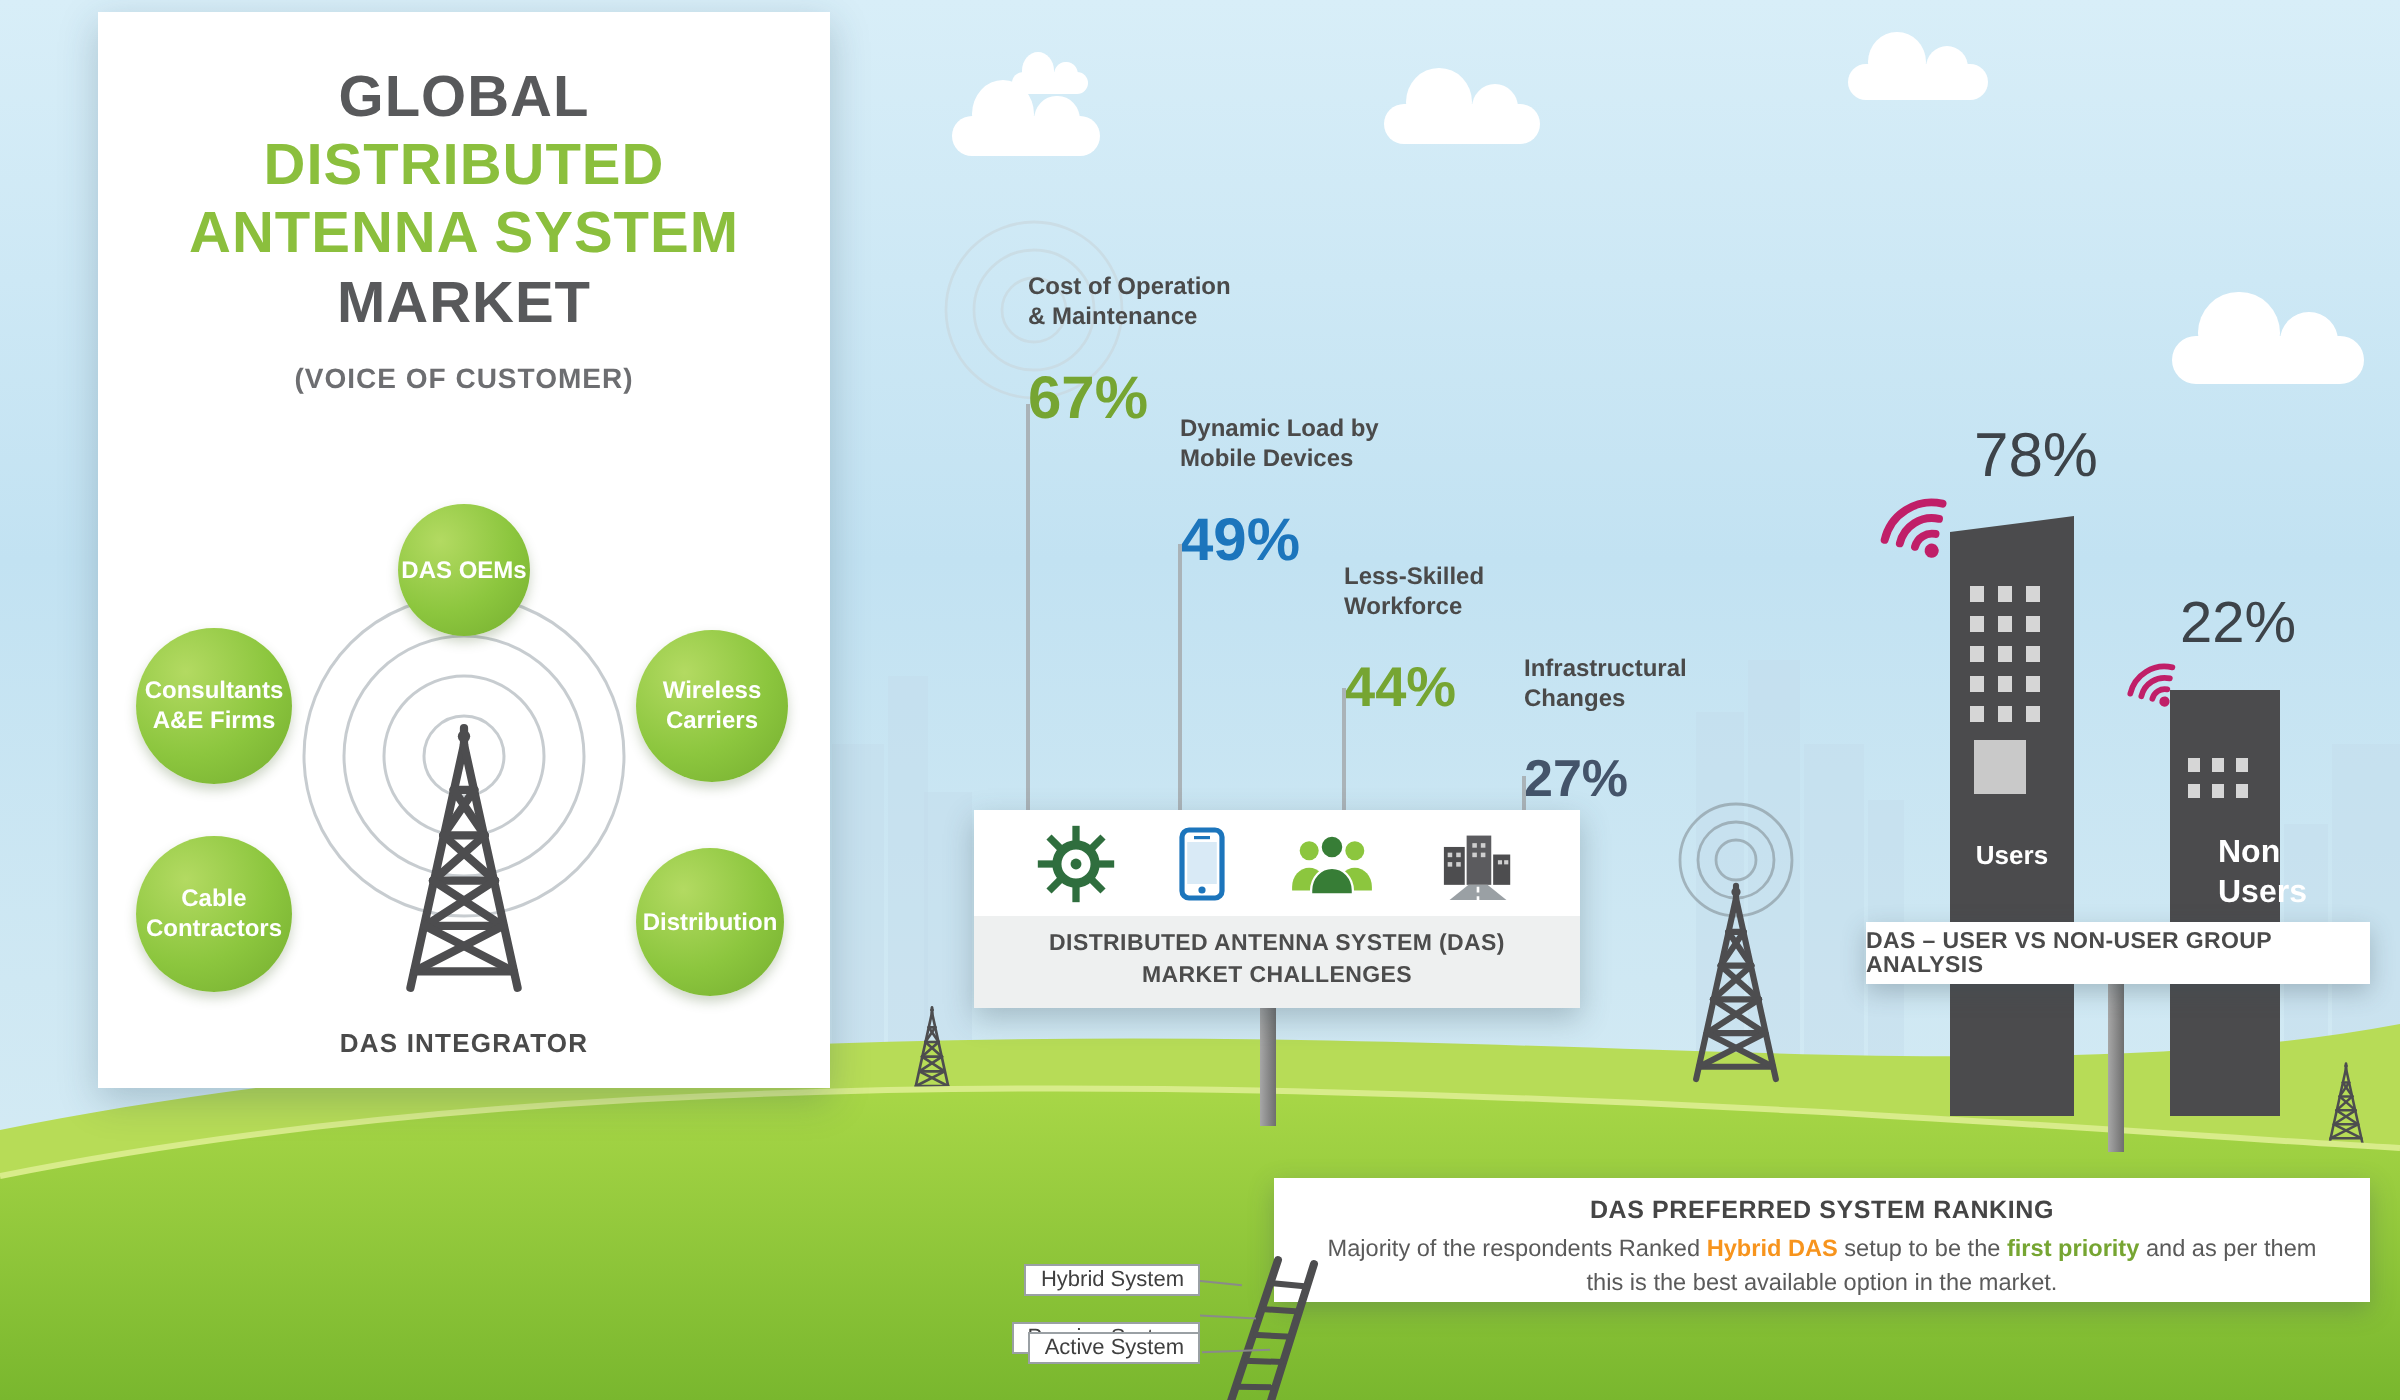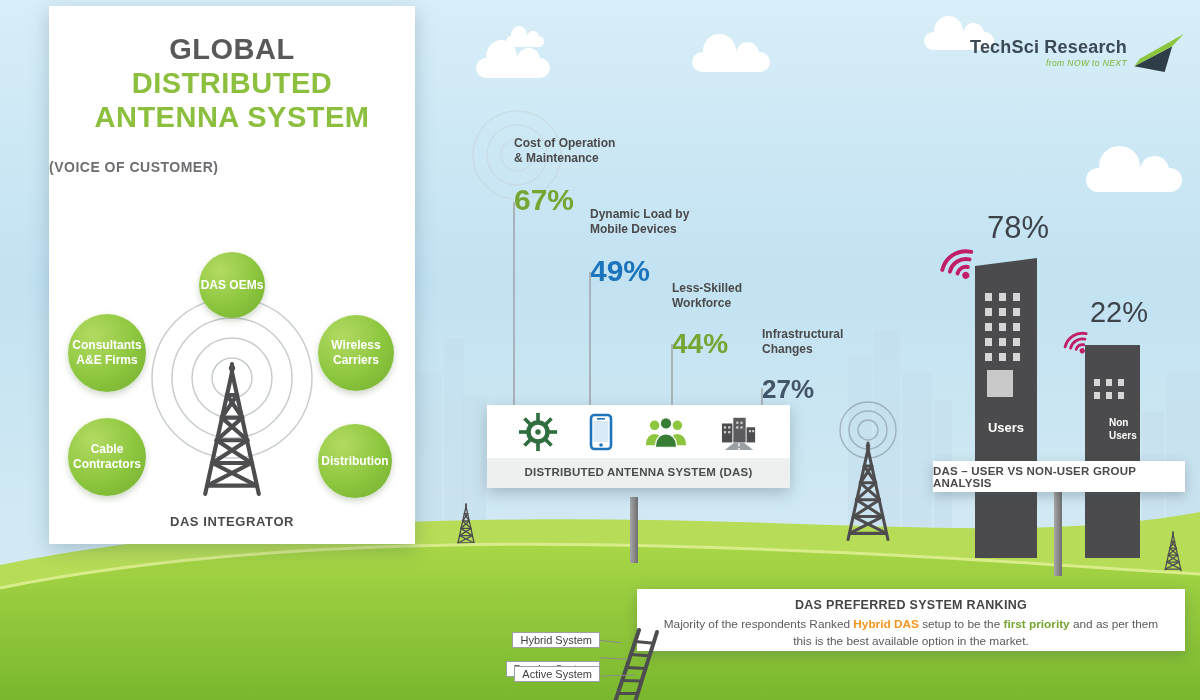--- a/index.html
+++ b/index.html
@@ -16,22 +16,22 @@
 
   
   .bld{position:absolute;background:#c3dcec;opacity:.45;}
 
   
   .panel{left:49px;top:6px;width:366px;height:538px;background:#fff;
     box-shadow:0 6px 18px rgba(40,70,90,.25);}
   .panel-title{text-align:center;padding-top:26px;font-weight:bold;font-size:29px;
     line-height:1.18;color:#58595b;letter-spacing:.5px;}
   .panel-title .green{color:#8bbf3d;}
-  .panel-subtitle{text-align:left;font-weight:bold;font-size:14px;color:#6d6e71;
-    margin-top:24px;letter-spacing:.5px;}
+  .panel-subtitle{text-align:center;font-weight:bold;font-size:14px;color:#6d6e71;
+    margin-top:12px;letter-spacing:.5px;}
   .bubble{position:absolute;border-radius:50%;display:flex;align-items:center;justify-content:center;
     background:radial-gradient(circle at 32% 28%,#b3da62,#8cc63e 55%,#74ad2f 100%);
     color:#fff;font-weight:bold;font-size:12px;text-align:center;line-height:1.25;
     white-space:pre-line;box-shadow:0 3px 6px rgba(60,90,30,.25);}
   .integrator{position:absolute;left:0;right:0;top:508px;text-align:center;
     font-weight:bold;font-size:13px;color:#4a4a4a;letter-spacing:.6px;}
 
   
   .chal{left:487px;top:405px;width:303px;box-shadow:0 5px 14px rgba(60,80,90,.3);}
   .chal-icons{height:53px;background:#fff;display:flex;align-items:center;justify-content:space-evenly;}
@@ -155,21 +155,21 @@
     </svg>
 
   <div>
     <div class="building" style="left:975px;top:258px;width:62px;height:300px;clip-path:polygon(0 8px,100% 0,100% 100%,0 100%);">
       <div class="windows" style="left:10px;top:28px;width:42px;height:78px;"></div>
       <div class="abs" style="left:12px;top:112px;width:26px;height:27px;background:#c9c9c9;"></div>
       <div class="bldlabel" style="top:162px;">Users</div>
     </div>
     <div class="building" style="left:1085px;top:345px;width:55px;height:213px;">
       <div class="windows small" style="left:9px;top:28px;width:36px;height:32px;"></div>
-      <div class="bldlabel" style="top:72px;font-size:10px;padding:0 24px;">Non Users</div>
+      <div class="bldlabel" style="top:72px;font-size:16px;padding:0 24px;">Non Users</div>
     </div>
     <div class="abs" style="left:938px;top:244px;width:44px;height:44px;transform:rotate(-32deg);">
       <svg width="44" height="44">
           <use href="#wifi"></use>
         </svg>
     </div>
     <div class="abs" style="left:1062px;top:328px;width:32px;height:32px;transform:rotate(-32deg);">
       <svg width="32" height="32">
           <use href="#wifi"></use>
         </svg>
@@ -191,20 +191,21 @@
 
   <div class="pole" style="left:630px;top:497px;height:66px;"></div>
 
   <div class="pole" style="left:1054px;top:490px;height:86px;"></div>
 
   <div class="abs panel">
     <div class="panel-title">
       <div>GLOBAL</div>
       <div class="green">DISTRIBUTED</div>
       <div class="green">ANTENNA SYSTEM</div>
+      <div>MARKET</div>
     </div>
     <div class="panel-subtitle">(VOICE OF CUSTOMER)</div>
 
     <svg class="abs" style="left:93px;top:282px;opacity:.55;" width="180" height="180">
       <g fill="none" stroke="#9aa4aa" stroke-width="1.5">
         <circle cx="90" cy="90" r="20"></circle>
           <circle cx="90" cy="90" r="40"></circle>
         <circle cx="90" cy="90" r="60"></circle>
           <circle cx="90" cy="90" r="80"></circle>
       </g>
@@ -306,20 +307,21 @@
             <rect x="22.5" y="13" width="2.4" height="2.4"></rect>
           <rect x="31.5" y="17" width="2.2" height="2.2"></rect>
             <rect x="34.8" y="17" width="2.2" height="2.2"></rect>
         </g>
         <path d="M6,38 L16,30 H26 L36,38 Z" fill="#9aa0a4"></path>
         <line x1="21" y1="31" x2="21" y2="38" stroke="#fff" stroke-width="1.4" stroke-dasharray="3,2"></line>
       </svg>
     </div>
     <div class="chal-caption">
       <div>DISTRIBUTED ANTENNA SYSTEM (DAS)</div>
+      <div>MARKET CHALLENGES</div>
     </div>
   </div>
 
   <div class="whitebar" style="left:933px;top:461px;width:252px;height:31px;">DAS – USER VS NON-USER GROUP ANALYSIS</div>
 
   <div class="abs ranking">
     <div class="rtitle">DAS PREFERRED SYSTEM RANKING</div>
     <div class="rbody"><span>Majority of the respondents Ranked </span><span class="hl" style="color: rgb(247, 148, 29);">Hybrid DAS</span><span> setup to be the </span><span class="hl" style="color: rgb(118, 165, 50);">first priority</span><span> and as per them this is the best available option in the market.</span></div>
   </div>
 
@@ -336,24 +338,14 @@
       <line x1="37.2" y1="19.5" x2="55.5" y2="21.2"></line>
     </g>
   </svg>
   <div class="lline" style="left:599px;top:641px;width:22px;transform:rotate(6deg);"></div>
   <div class="lline" style="left:600px;top:658px;width:28px;transform:rotate(3deg);"></div>
   <div class="lline" style="left:601px;top:675px;width:34px;transform:rotate(-2deg);"></div>
   <div class="ladder-label" style="top:632px;">Hybrid System</div>
   <div class="ladder-label" style="top:649px;margin-top:12px;">Passive System</div>
   <div class="ladder-label" style="top:666px;">Active System</div>
 
-  <div class="abs logo">
-    <div class="words">
-      <div class="brand"><span>TechSci</span> <span class="r">Research</span></div>
-      <div class="tag">from NOW to NEXT</div>
-    </div>
-    <svg width="52" height="38" viewBox="0 0 54 40">
-      <polygon points="2,34 42,13 34,40" fill="#2e3d47"></polygon>
-      <polygon points="8,26 54,0 42,13 2,34" fill="#8cc63e"></polygon>
-    </svg>
-  </div>
 
 </div>
 
 </body></html>

